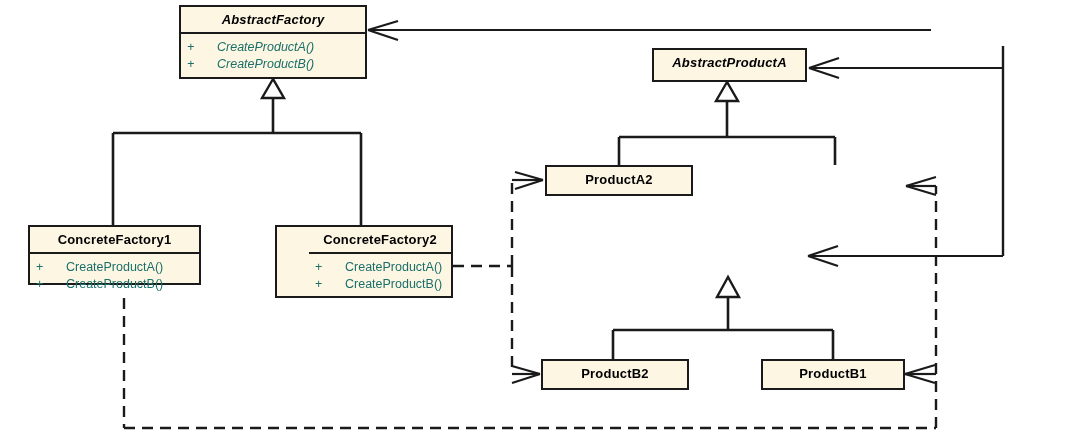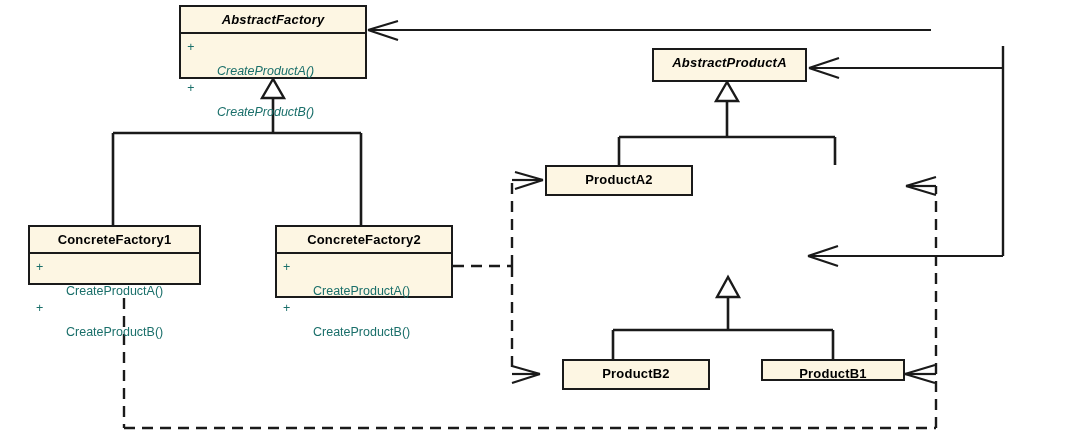--- a/index.html
+++ b/index.html
@@ -61,21 +61,20 @@
     font-style: italic;
   }
   .member-vis {
     display: inline-block;
     width: 30px;
     flex: none;
     color: #1a6f6a;
   }
   .member-name {
     display: inline-block;
-    margin-top: 24px;
   }
 </style>
 </head>
 <body>
 
 <div id="canvas">
 
   <svg id="edges" viewBox="0 0 1084 445" width="1084" height="445" xmlns="http://www.w3.org/2000/svg">
 
     <g>
@@ -161,21 +160,21 @@
         <span class="member-vis">+</span>
         <span class="member-name">CreateProductA()</span>
       </div>
       <div class="uml-member">
         <span class="member-vis">+</span>
         <span class="member-name">CreateProductB()</span>
       </div>
     </div>
   </div>
 
-  <div class="uml-class" id="box-concrete-factory-2" style="left: 275px; top: 225px; width: 178px; height: 73px;">
+  <div class="uml-class" id="box-concrete-factory-2" style="left: 275px; top: 225px; width: 178px; height: 73px; padding-left: 32px;">
     <div class="uml-title">ConcreteFactory2</div>
     <div class="uml-compartment">
       <div class="uml-member">
         <span class="member-vis">+</span>
         <span class="member-name">CreateProductA()</span>
       </div>
       <div class="uml-member">
         <span class="member-vis">+</span>
         <span class="member-name">CreateProductB()</span>
       </div>
@@ -186,21 +185,21 @@
   <div class="uml-class" id="box-abstract-product-a" style="left: 652px; top: 48px; width: 155px; height: 34px;">
     <div class="uml-title abstract">AbstractProductA</div>
   </div>
 
   <div class="uml-class" id="box-product-a2" style="left: 545px; top: 165px; width: 148px; height: 31px;">
     <div class="uml-title">ProductA2</div>
   </div>
 
 
 
-  <div class="uml-class" id="box-product-b2" style="left: 562px; top: 359px; width: 148px; height: 31px;">
+  <div class="uml-class" id="box-product-b2" style="left: 541px; top: 359px; width: 148px; height: 31px;">
     <div class="uml-title">ProductB2</div>
   </div>
 
-  <div class="uml-class" id="box-product-b1" style="left: 761px; top: 359px; width: 144px; height: 22px;">
+  <div class="uml-class" id="box-product-b1" style="left: 761px; top: 359px; width: 144px; height: 31px;">
     <div class="uml-title">ProductB1</div>
   </div>
 
 </div>
 
 </body></html>

